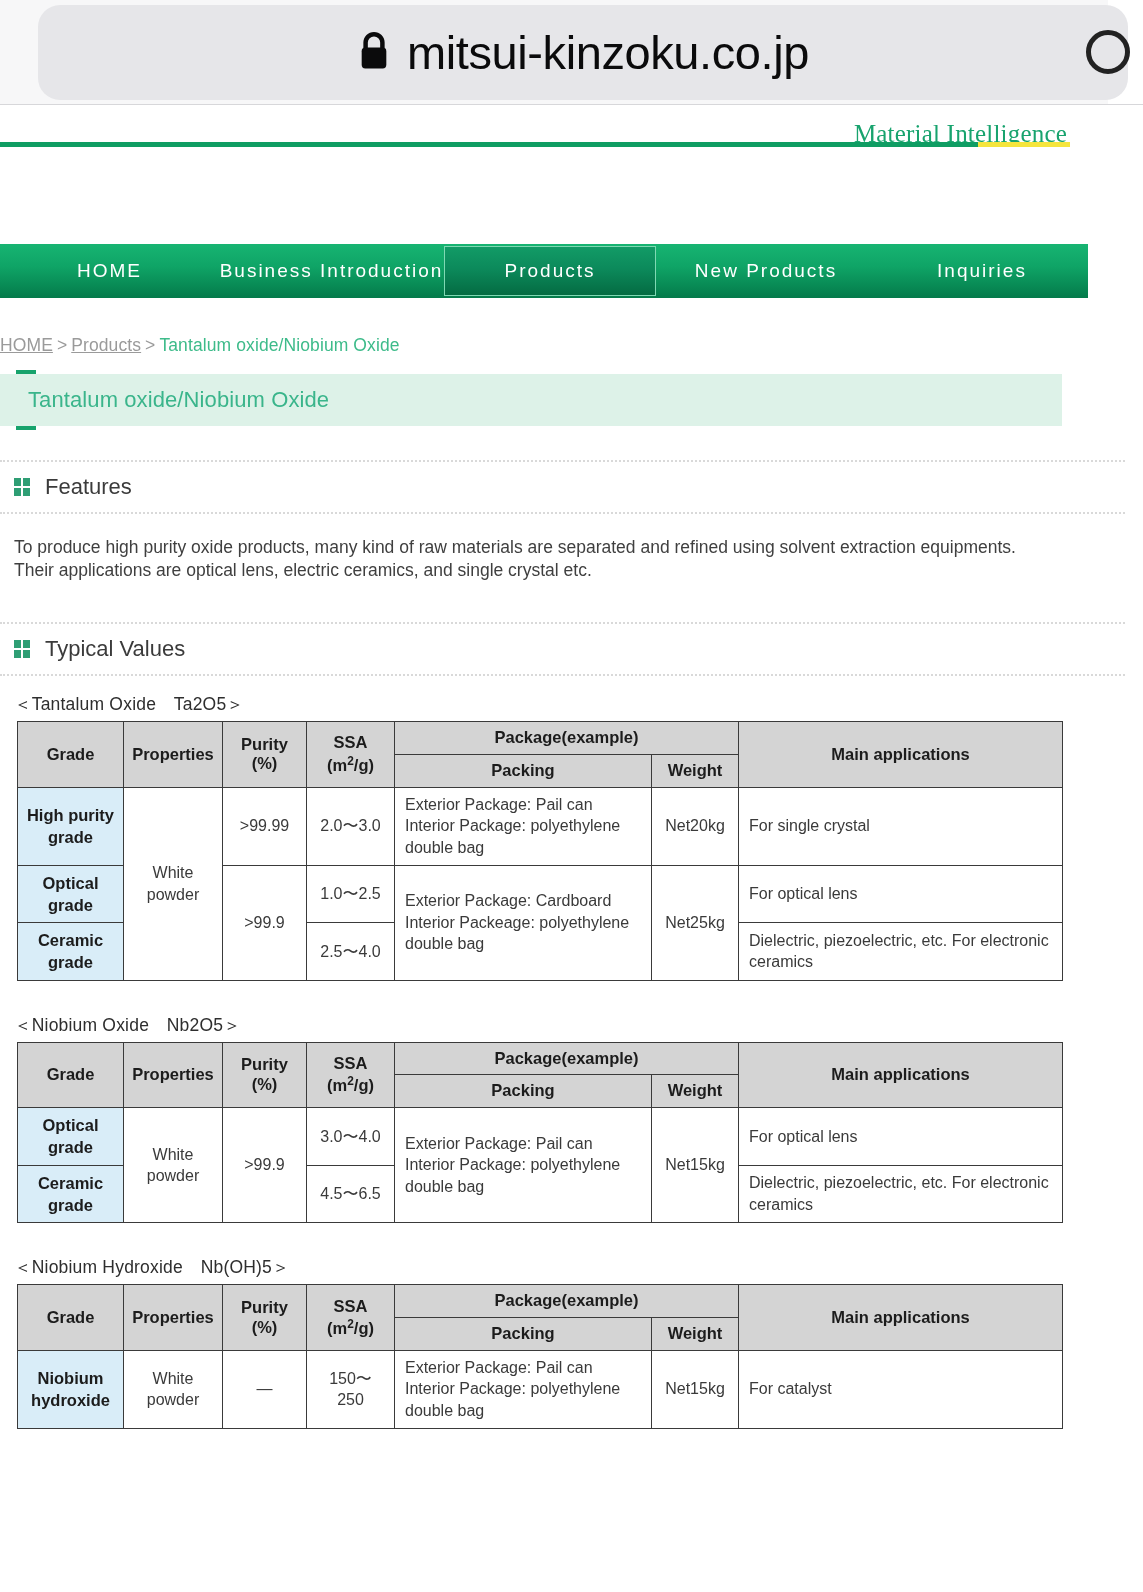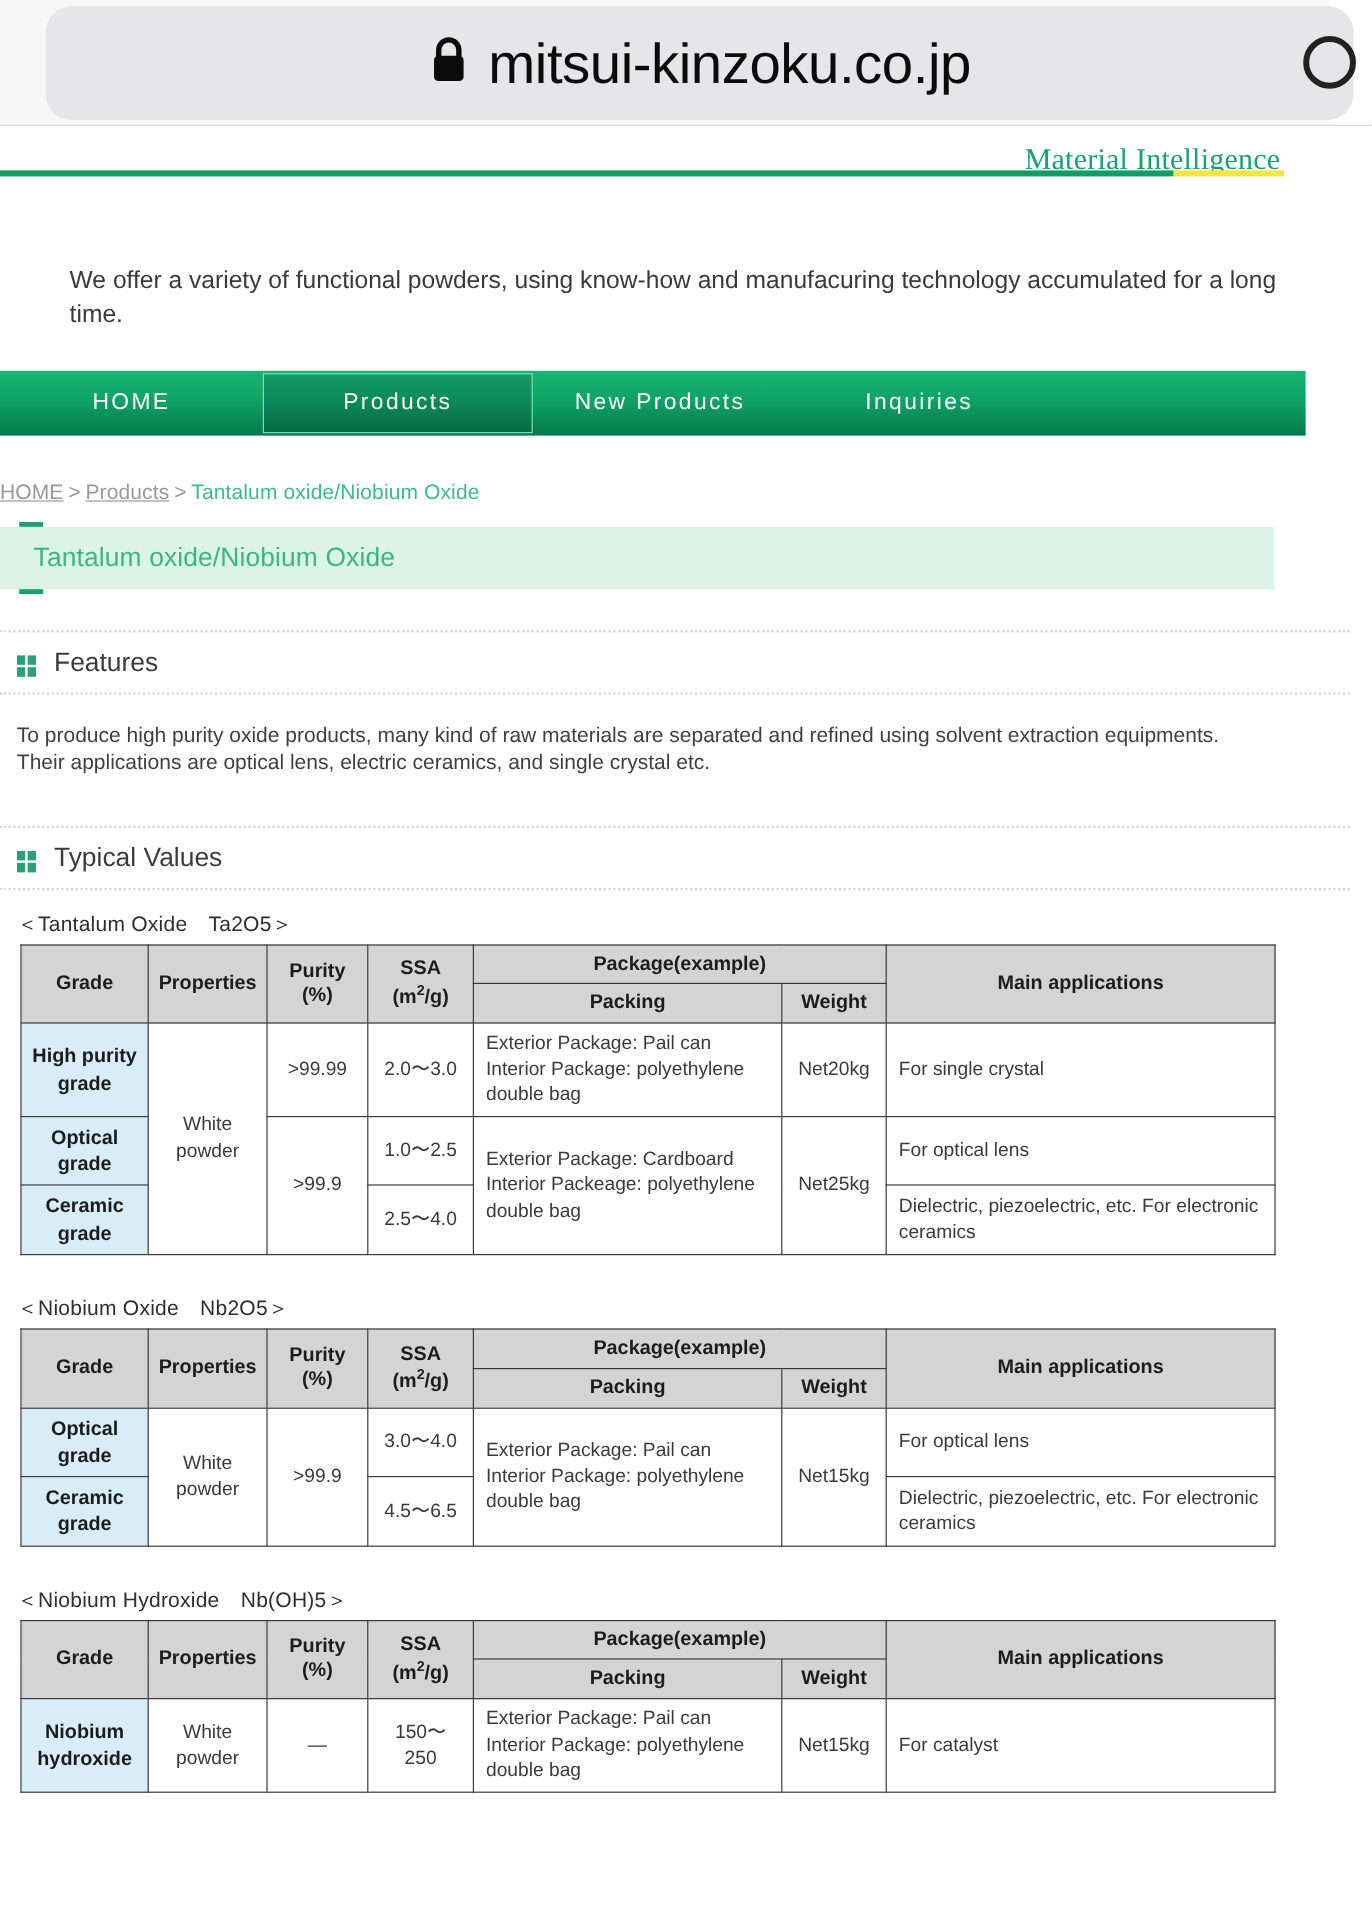--- a/index.html
+++ b/index.html
@@ -176,21 +176,21 @@
   }
 
   
   .section { margin-top: 34px; width: 1125px; }
   .dotted {
     height: 0;
     border-top: 2px dotted #d9d9d9;
   }
   .sec-head {
     display: flex;
-    align-items: flex-end;
+    align-items: center;
     gap: 14px;
     padding: 12px 0 12px 14px;
   }
   .grid-icon { width: 17px; height: 19px; display: block; }
   .sec-title { font-size: 22px; color: #3b3b3b; }
 
   .sec-body {
     padding: 22px 0 0 14px;
     font-size: 17.5px;
     line-height: 1.32;
@@ -271,25 +271,27 @@
 <div class="page">
 
   <div class="site-header">
     <div class="tagline">Material Intelligence</div>
     <div class="rule-wrap">
       <div class="rule-green"></div>
       <div class="rule-yellow"></div>
     </div>
   </div>
 
-  <p class="intro">We offer a variety of functional powders, using know-how and manufacuring technology accumulated for a long time.</p>
 
   <nav class="nav">
     <div class="nav-item">
       <span>HOME</span>
+    </div>
+    <div class="nav-item">
+      <span>Business Introduction</span>
     </div>
     <div class="nav-item active">
       <span>Products</span>
     </div>
     <div class="nav-item">
       <span>New Products</span>
     </div>
     <div class="nav-item">
       <span>Inquiries</span>
     </div>

